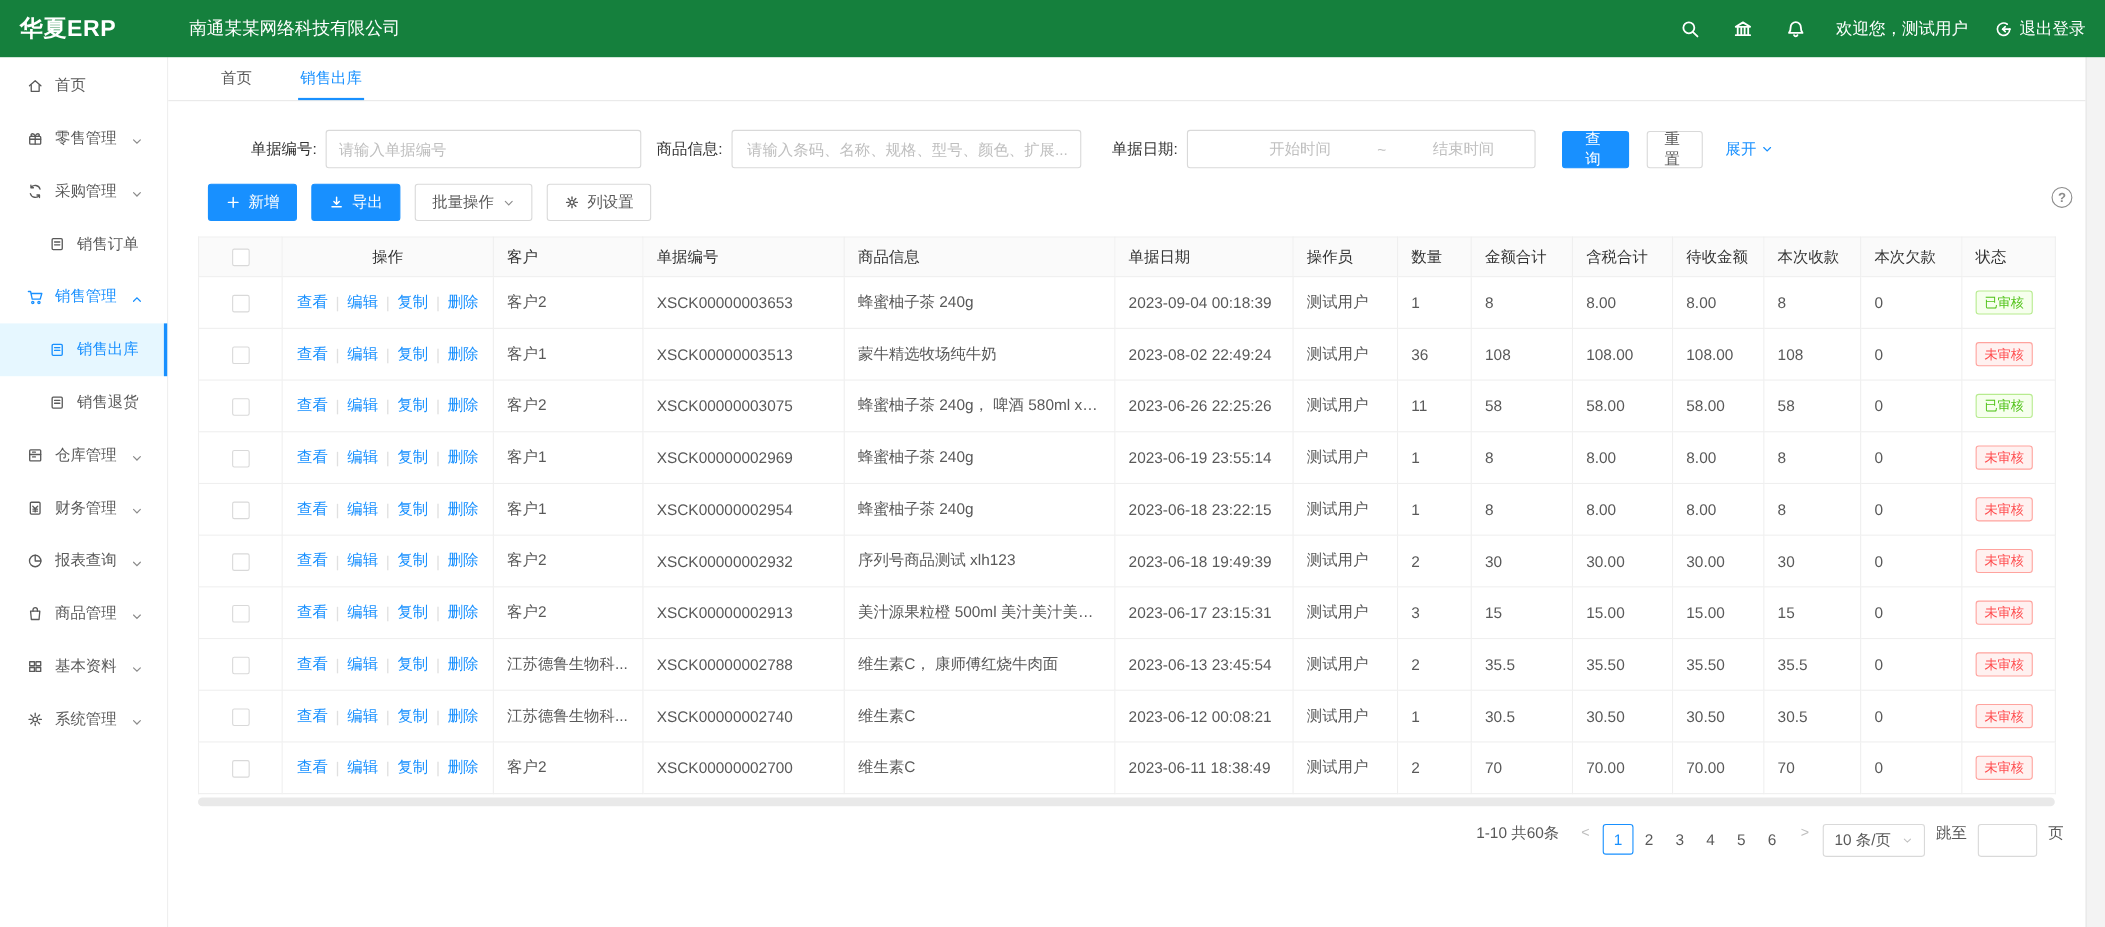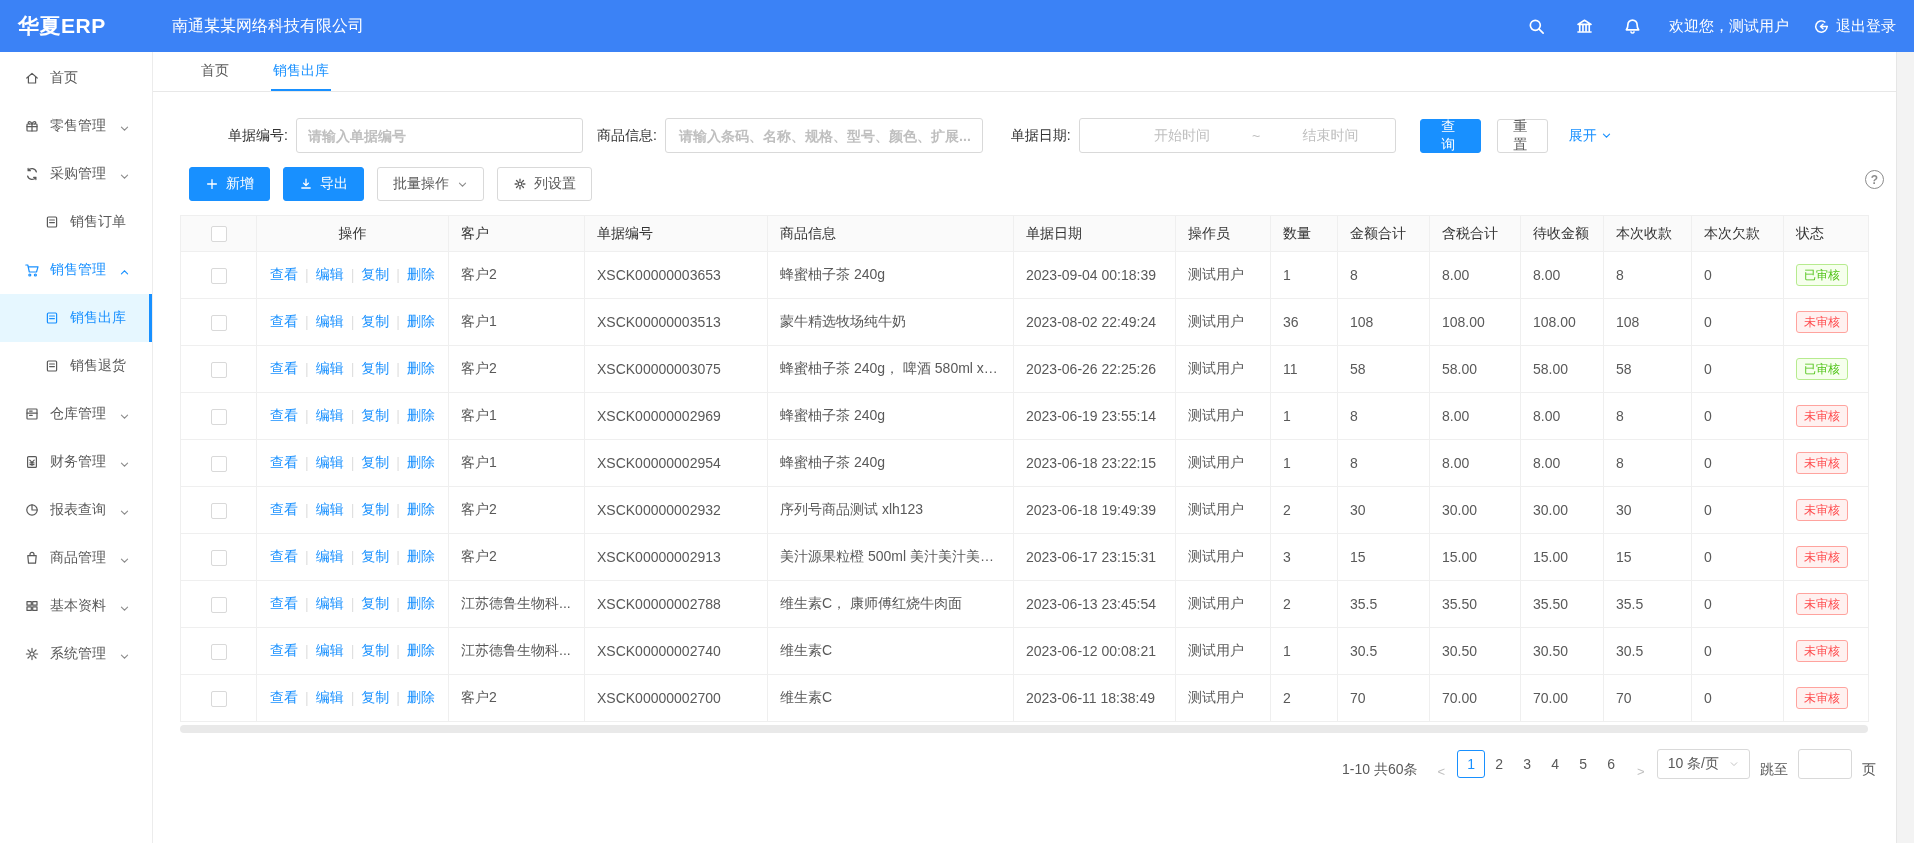--- a/index.html
+++ b/index.html
@@ -1,20 +1,20 @@
 <!DOCTYPE html>
 <html><head>
 <meta charset="utf-8">
 <style>
   * { margin:0; padding:0; box-sizing:border-box; }
   html,body { width:1914px; height:843px; overflow:hidden; background:#fff;
               font-family:"Liberation Sans","DejaVu Sans",sans-serif; font-size:14px; color:#595959; }
 
   
-  .app-header { position:absolute; left:0; top:0; width:1914px; height:52px; background:#3b82f6;
+  .app-header { position:absolute; left:0; top:0; width:1914px; height:52px; background:#15803d;
                 display:flex; align-items:center; color:#fff; z-index:10; }
   .logo-box { width:153px; padding-left:18px; font-size:21px; font-weight:bold; letter-spacing:.5px; }
   .company { margin-left:19px; font-size:16px; font-weight:500; }
   .header-right { position:absolute; right:18px; top:0; height:52px; display:flex; align-items:center; gap:14px; }
   .hicon { width:34px; height:34px; display:flex; align-items:center; justify-content:center; cursor:pointer; }
   .hicon svg { width:19px; height:19px; stroke:#fff; fill:none; stroke-width:1.4; stroke-linecap:round; stroke-linejoin:round; }
   .welcome { margin:0 10px 0 6px; font-size:15px; }
   .logout { display:flex; align-items:center; gap:6px; font-size:15px; cursor:pointer; }
   .logout svg { width:17px; height:17px; stroke:#fff; fill:none; stroke-width:1.4; stroke-linecap:round; }
 
@@ -37,21 +37,21 @@
   .v-scrollbar { position:absolute; right:0; top:52px; width:18px; height:791px; background:#f3f3f3; border-left:1px solid #e6e6e6; }
 
   .tabbar { height:40px; border-bottom:1px solid #e8e8e8; display:flex; align-items:flex-end; padding-left:46px; }
   .tab { margin-right:40px; padding:9px 2px 11px; cursor:pointer; color:#595959; }
   .tab.active { color:#1890ff; border-bottom:2px solid #1890ff; padding-bottom:9px; }
 
   
   .filter-row { margin-top:26px; padding-left:75px; display:flex; align-items:center; height:35px; }
   .f-label { color:#333; margin-right:8px; white-space:nowrap; }
   .f-input { height:35px; border:1px solid #d9d9d9; border-radius:3px; padding:0 11px; color:#595959;
-             font-family:inherit; font-size:14px; outline:none;font-weight:bold; }
+             font-family:inherit; font-size:14px; outline:none; }
   .f-input::placeholder { color:#bfbfbf; }
   .inp-bill { width:287px; margin-right:14px; }
   .inp-prod { width:318px; margin-right:28px;text-align:right; }
   .date-range { width:317px; height:35px; border:1px solid #d9d9d9; border-radius:3px; display:flex;
                 align-items:center; color:#bfbfbf; margin-right:24px;padding-left:38px; }
   .date-range .dr-part { flex:1; text-align:center; }
   .date-range .dr-sep { width:20px; text-align:center; color:#bfbfbf; }
   .btn { height:34px; border-radius:3px; border:1px solid #d9d9d9; background:#fff; color:#595959;
          font-size:14px; font-family:inherit; display:inline-flex; align-items:center; justify-content:center;
          cursor:pointer; padding:0 15px; }
@@ -85,21 +85,21 @@
   .actions { display:flex; align-items:center; justify-content:center; gap:7px; }
   .action-link { color:#1890ff; cursor:pointer; text-decoration:none; }
   .sep { color:#e0e0e0; }
   .badge { display:inline-block; font-size:12px; line-height:18px; padding:1px 7px; border-radius:3px; }
   .badge.approved { color:#52c41a; background:#f6ffed; border:1px solid #b7eb8f; }
   .badge.pending  { color:#ff4d4f; background:#fff1f0; border:1px solid #ffa39e; }
 
   .h-scrollbar { margin:3px 0 0 27px; width:1688px; height:8px; background:#e9e9e9; border-radius:4px; }
 
   
-  .pagination { margin-top:16px; padding-right:20px; display:flex; align-items:flex-end; justify-content:flex-end; gap:10px; }
+  .pagination { margin-top:16px; padding-right:20px; display:flex; align-items:flex-start; justify-content:flex-end; gap:10px; }
   .pg-total { margin-right:8px; }
   .pg-arrow { color:#bfbfbf; font-size:13px; cursor:pointer; padding:0 2px; }
   .page-num { min-width:28px; height:28px; line-height:26px; text-align:center; cursor:pointer; color:#595959;
               border-radius:3px; display:inline-block; }
   .page-num.current { border:1px solid #1890ff; color:#1890ff; }
   .pg-size { height:30px; border:1px solid #d9d9d9; border-radius:3px; display:inline-flex; align-items:center;
              padding:0 10px; gap:10px; cursor:pointer; color:#595959; }
   .pg-size svg { width:10px; height:10px; stroke:#bfbfbf; fill:none; stroke-width:1.5; stroke-linecap:round; }
   .pg-jump-input { width:54px; height:30px; border:1px solid #d9d9d9; border-radius:3px; outline:none; padding:0 6px; font-size:14px; }
 </style>

